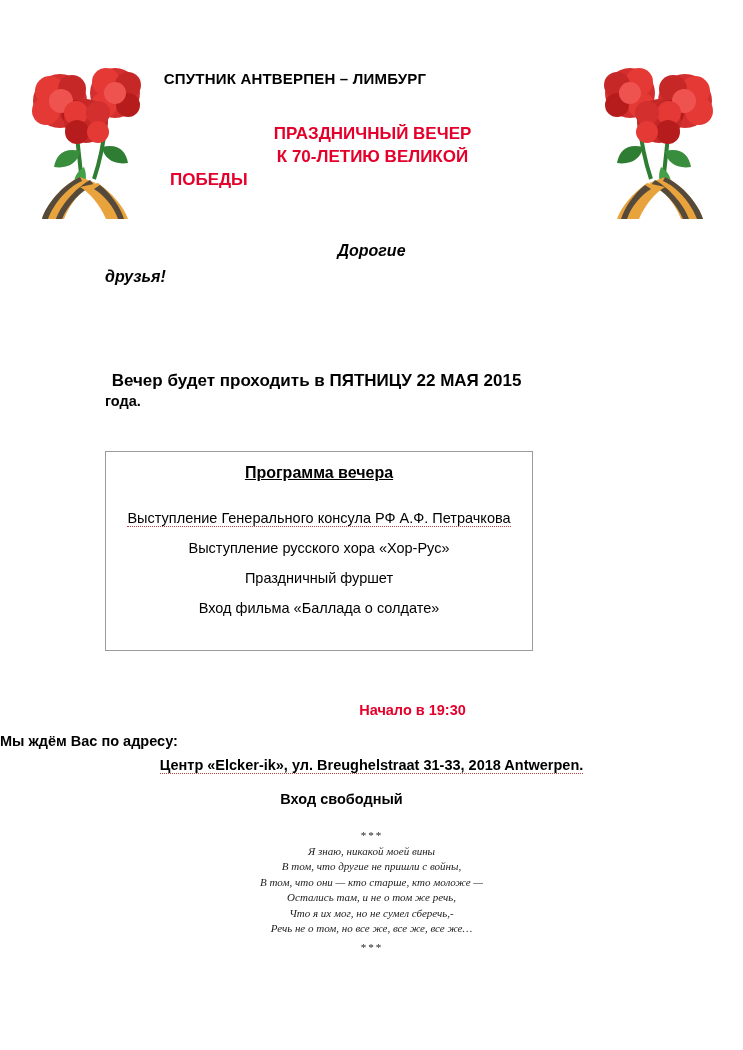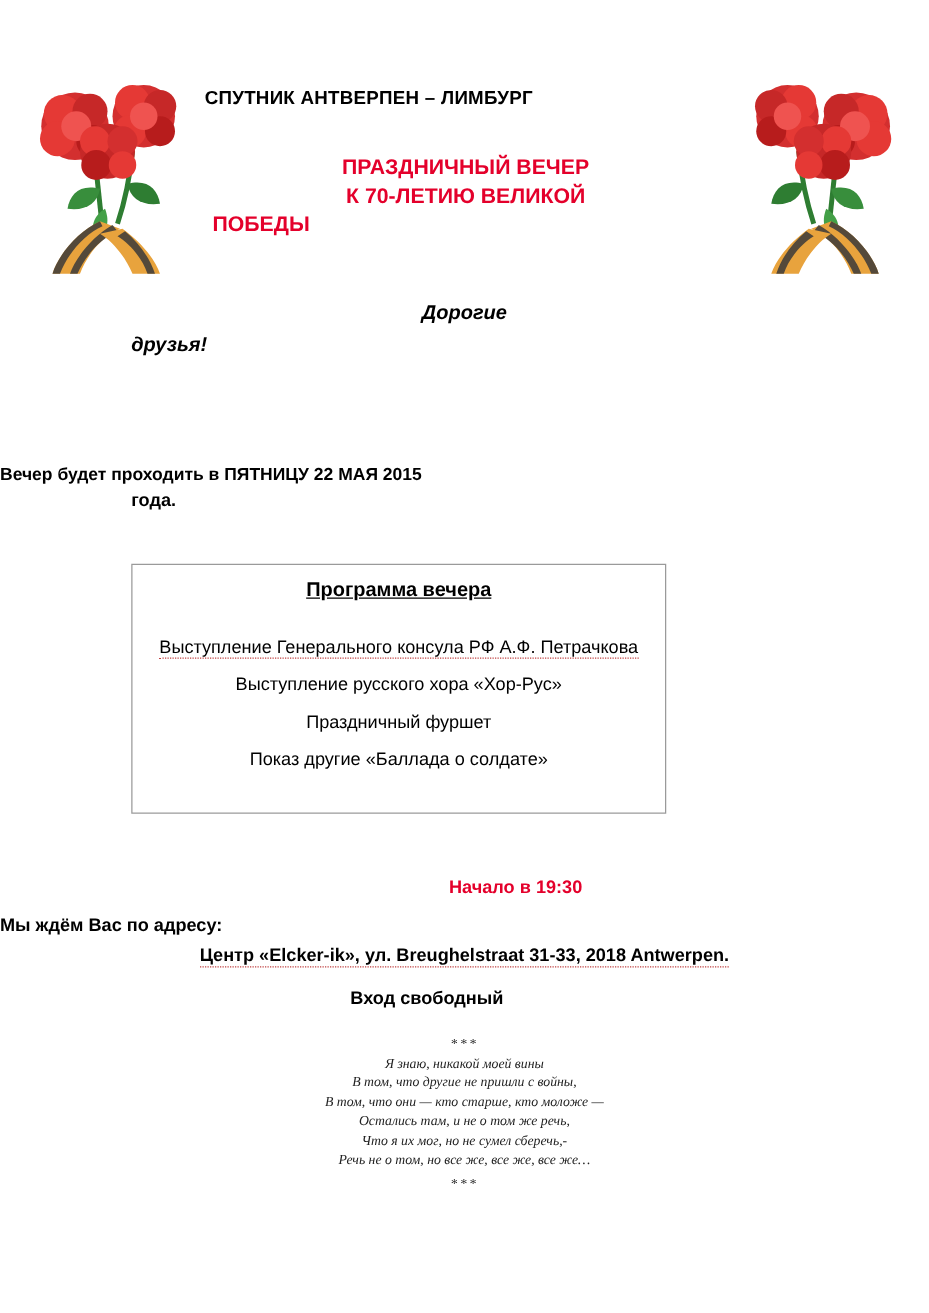--- a/index.html
+++ b/index.html
@@ -90,22 +90,22 @@
     font-weight: bold;
     font-style: italic;
     line-height: 22px;
   }
 
   .when-1 {
     position: absolute;
     top: 371px;
     left: 0;
     width: 633px;
-    text-align: left;
-    font-size: 14px;
+    text-align: center;
+    font-size: 17px;
     font-weight: bold;
   }
   .when-2 {
     position: absolute;
     top: 393px;
     left: 105px;
     font-size: 14.5px;
     font-weight: bold;
   }
 
@@ -305,21 +305,21 @@
 
   <div class="when-1">Вечер будет проходить в ПЯТНИЦУ 22 МАЯ 2015</div>
   <div class="when-2">года.</div>
 
   <div class="program-box">
     <div class="program-title">Программа вечера</div>
     <ul class="program-list">
       <li><span class="underline-name">Выступление Генерального консула РФ А.Ф. Петрачкова</span></li>
       <li><span>Выступление русского хора «Хор-Рус»</span></li>
       <li><span>Праздничный фуршет</span></li>
-      <li><span>Показ другие «Баллада о солдате»</span></li>
+      <li><span>Вход фильма «Баллада о солдате»</span></li>
     </ul>
   </div>
 
   <div class="start-time">Начало в 19:30</div>
   <div class="addr-1">Мы ждём Вас по адресу:</div>
   <div class="addr-2"><span class="sp">Центр «Elcker-ik», ул. Breughelstraat 31-33, 2018 Antwerpen.</span></div>
   <div class="free-entry">Вход свободный</div>
 
   <div class="poem">
     <div class="stars">***</div>

